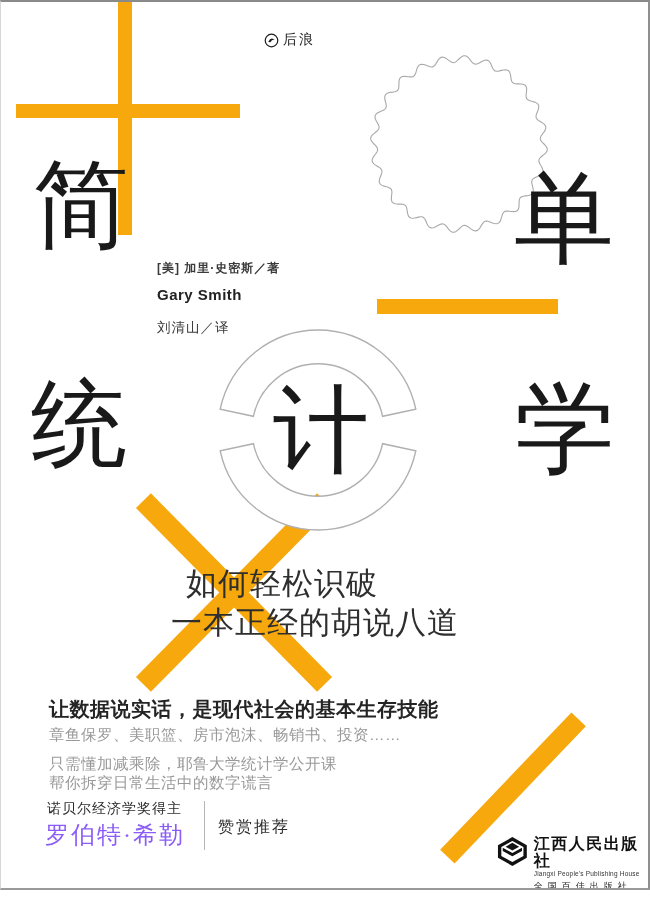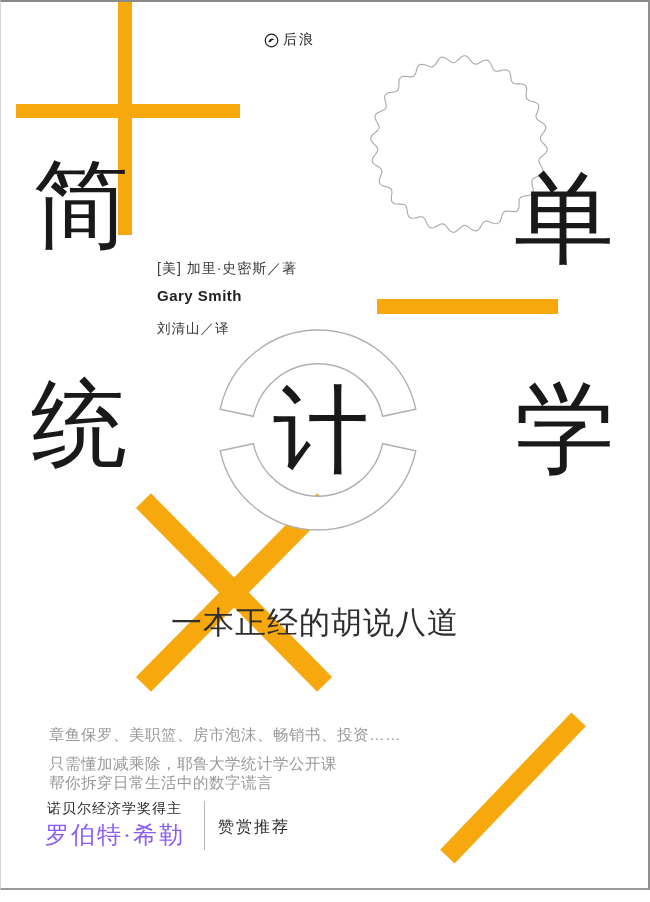--- a/index.html
+++ b/index.html
@@ -39,21 +39,21 @@
   .bigchar { position:absolute; color:#191919; font-size:96px; line-height:1; font-weight:300;
              font-family:"Liberation Sans",sans-serif; }
   .ch-jian { left:32px;  top:155px; }
   .ch-dan  { left:513px; top:166px; font-size:100px; }
   .ch-tong { left:30px;  top:374px; }
   .ch-ji   { left:272px; top:380px; z-index:3; }
   .ch-xue  { left:514px; top:376px; font-size:100px; }
 
   
   .credits { position:absolute; left:156px; top:258px; color:#3a3a3a; }
-  .credit-cn { font-size:14px; letter-spacing:1px; }
+  .credit-cn { font-size:12px; letter-spacing:1px;font-weight:bold; }
   .credit-en { margin-top:9px; font-size:15px; font-weight:bold; color:#222; letter-spacing:0.5px; }
   .credit-tr { margin-top:16px; font-size:13.5px; letter-spacing:1px; }
 
   
   .arcs { position:absolute; left:207px; top:325px; z-index:1; }
 
   
   .subtitle { position:absolute; z-index:4; font-family:"Liberation Serif",serif;
               color:#2e2e2e; font-size:31px; letter-spacing:1px; }
   .sub1 { left:185px; top:561px; }
@@ -122,25 +122,40 @@
   <div class="bigchar ch-tong">统</div>
   <div class="bigchar ch-ji">计</div>
   <div class="bigchar ch-xue">学</div>
 
   <div class="credits">
     <div class="credit-cn">[美] 加里·史密斯／著</div>
     <div class="credit-en">Gary Smith</div>
     <div class="credit-tr">刘清山／译</div>
   </div>
 
+  <div class="subtitle sub1">如何轻松识破</div>
   <div class="subtitle sub2">一本正经的胡说八道</div>
 
+  <div class="pitch-head">让数据说实话，是现代社会的基本生存技能</div>
   <div class="pitch-grey pg1">章鱼保罗、美职篮、房市泡沫、畅销书、投资……</div>
   <div class="pitch-grey pg2">只需懂加减乘除，耶鲁大学统计学公开课</div>
   <div class="pitch-grey pg3">帮你拆穿日常生活中的数字谎言</div>
 
   <div class="endors-title">诺贝尔经济学奖得主</div>
   <div class="endors-name">罗伯特·希勒</div>
   <div class="endors-div"></div>
   <div class="endors-act">赞赏推荐</div>
 
+  <div class="publisher">
+    <svg width="33" height="33" viewBox="0 0 32 32">
+      <path d="M16 1 L31 9.5 V22.5 L16 31 L1 22.5 V9.5 Z" fill="#111"></path>
+      <path d="M16 5 L27.5 11.2 V20.8 L16 27 L4.5 20.8 V11.2 Z" fill="#fff"></path>
+      <path d="M6 12 L16 17.5 L26 12 L26 15.5 L16 21 L6 15.5 Z" fill="#111"></path>
+      <path d="M16 7 L23 11 L16 15 L9 11 Z" fill="#111"></path>
+    </svg>
+    <div class="pub-text">
+      <span class="pub-cn">江西人民出版社</span>
+      <span class="pub-en">Jiangxi People's Publishing House</span>
+      <span class="pub-badge">全国百佳出版社</span>
+    </div>
+  </div>
 
 </div>
 
 </body></html>

